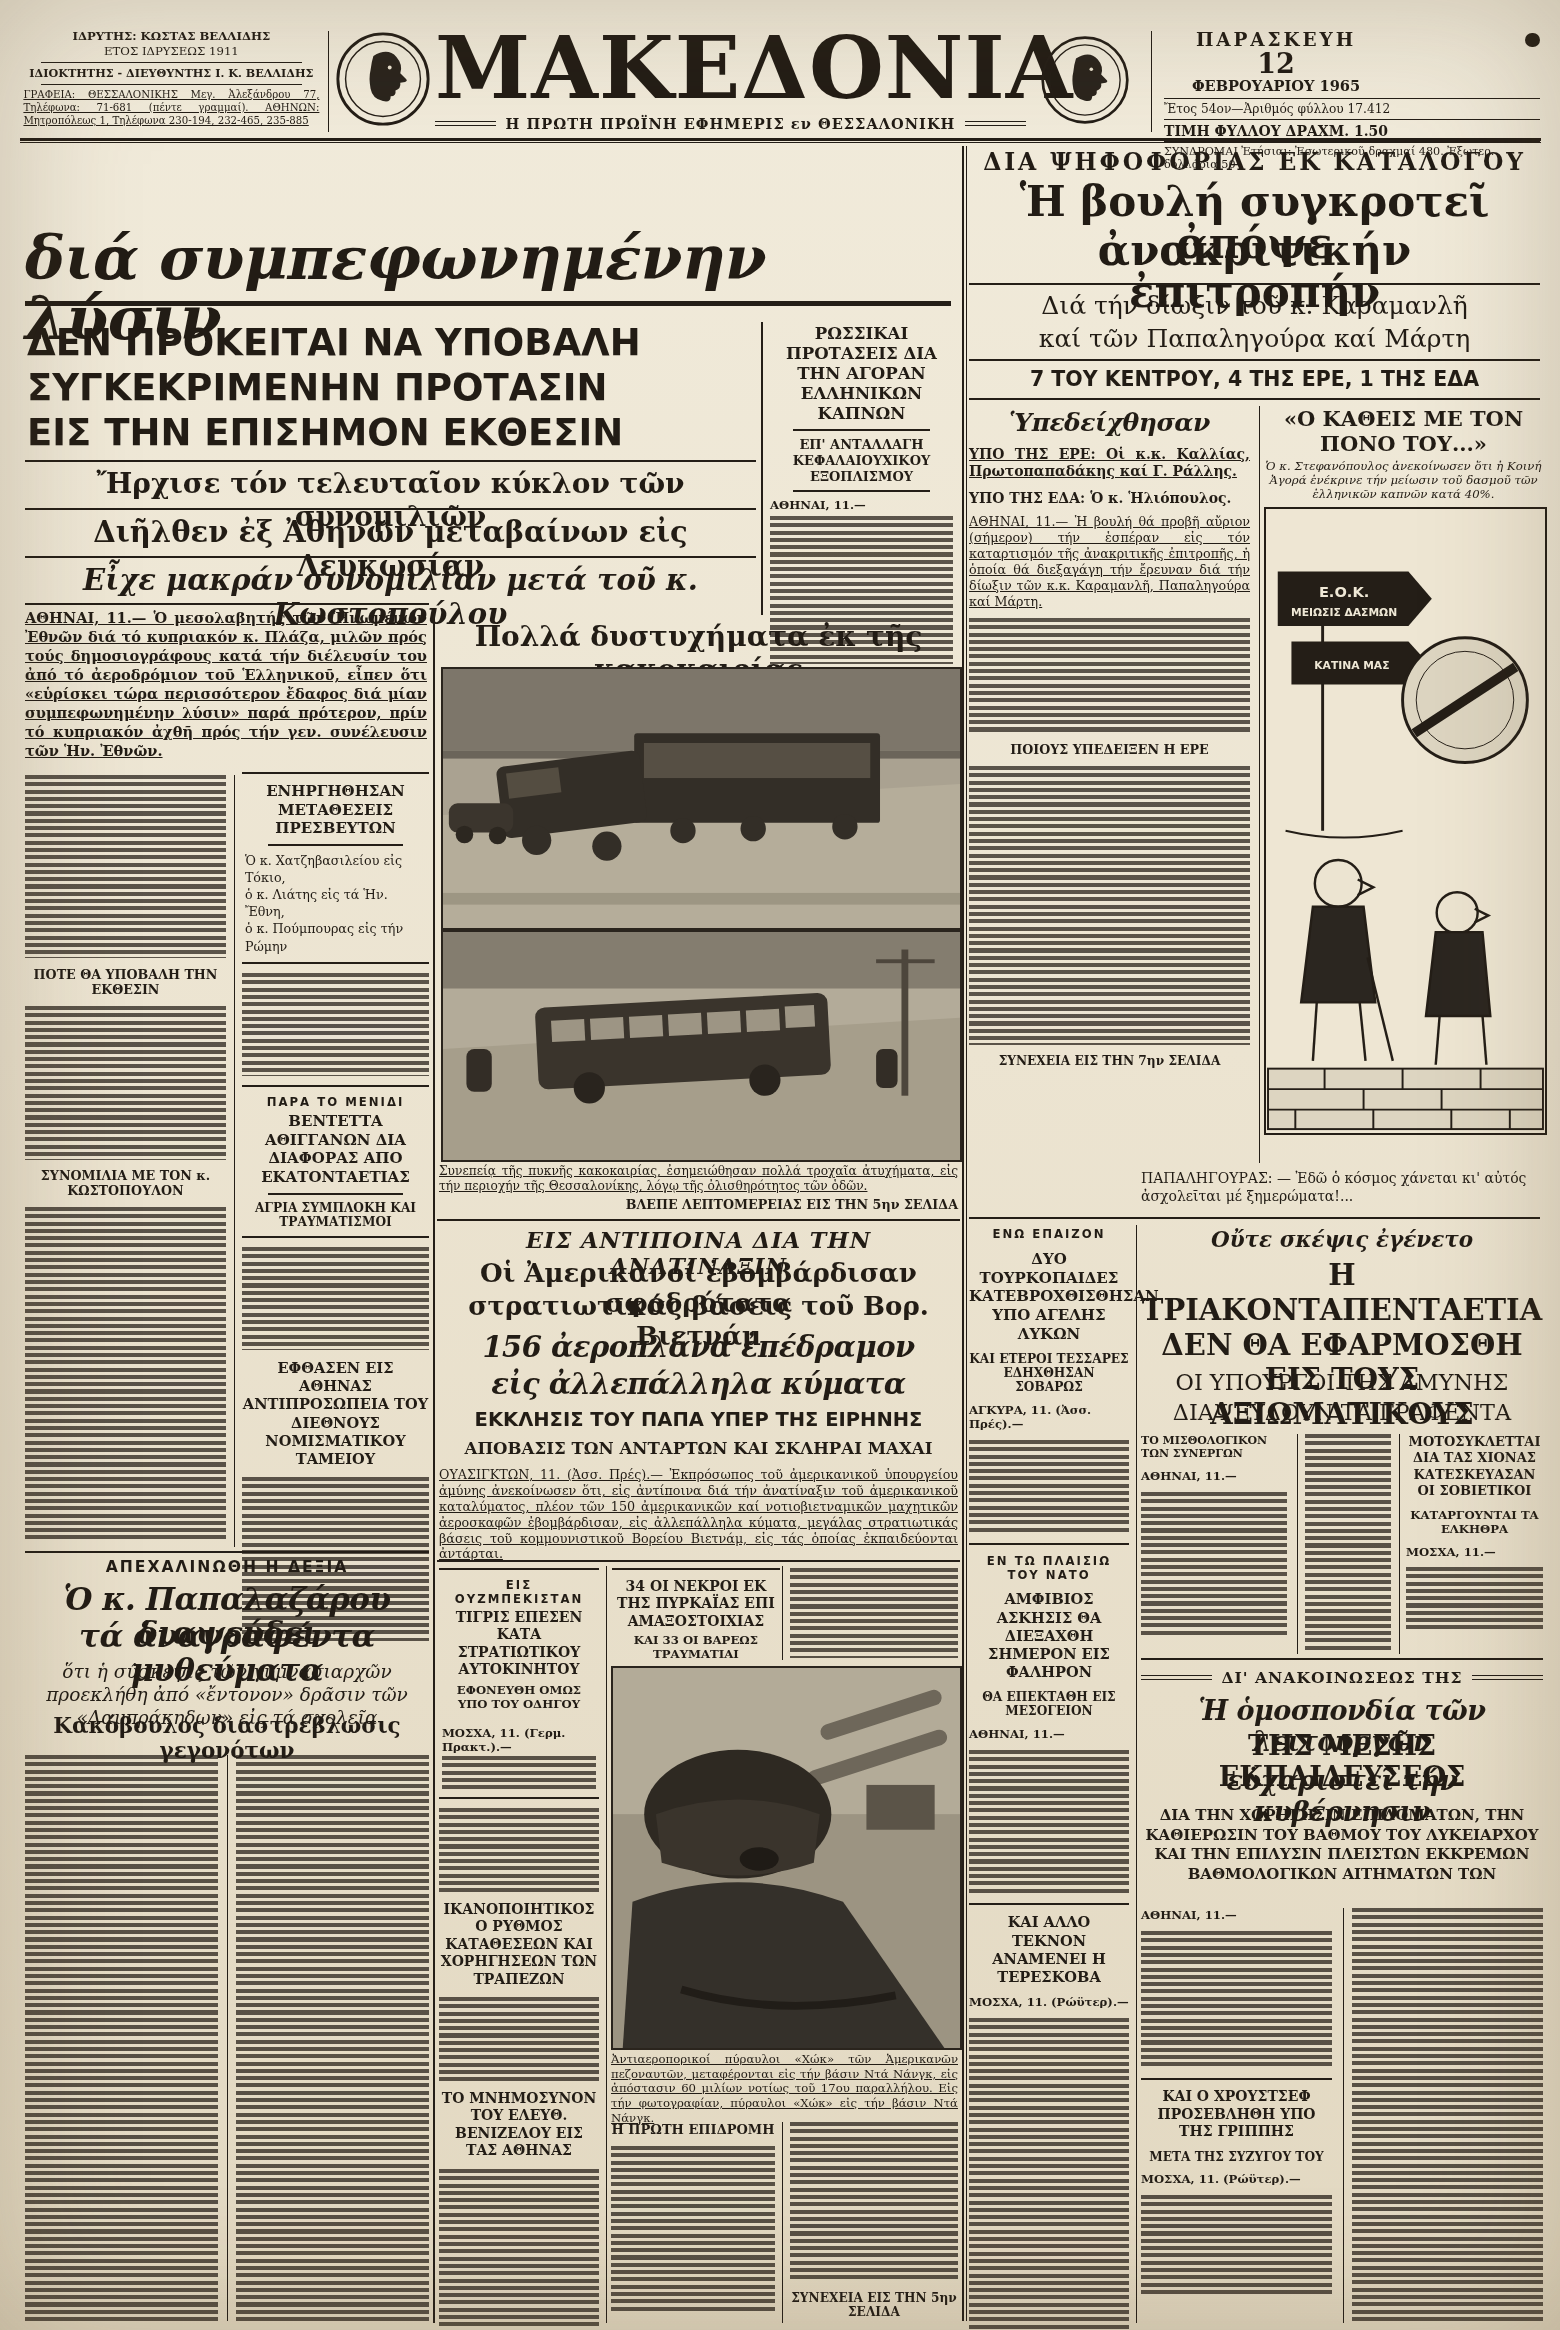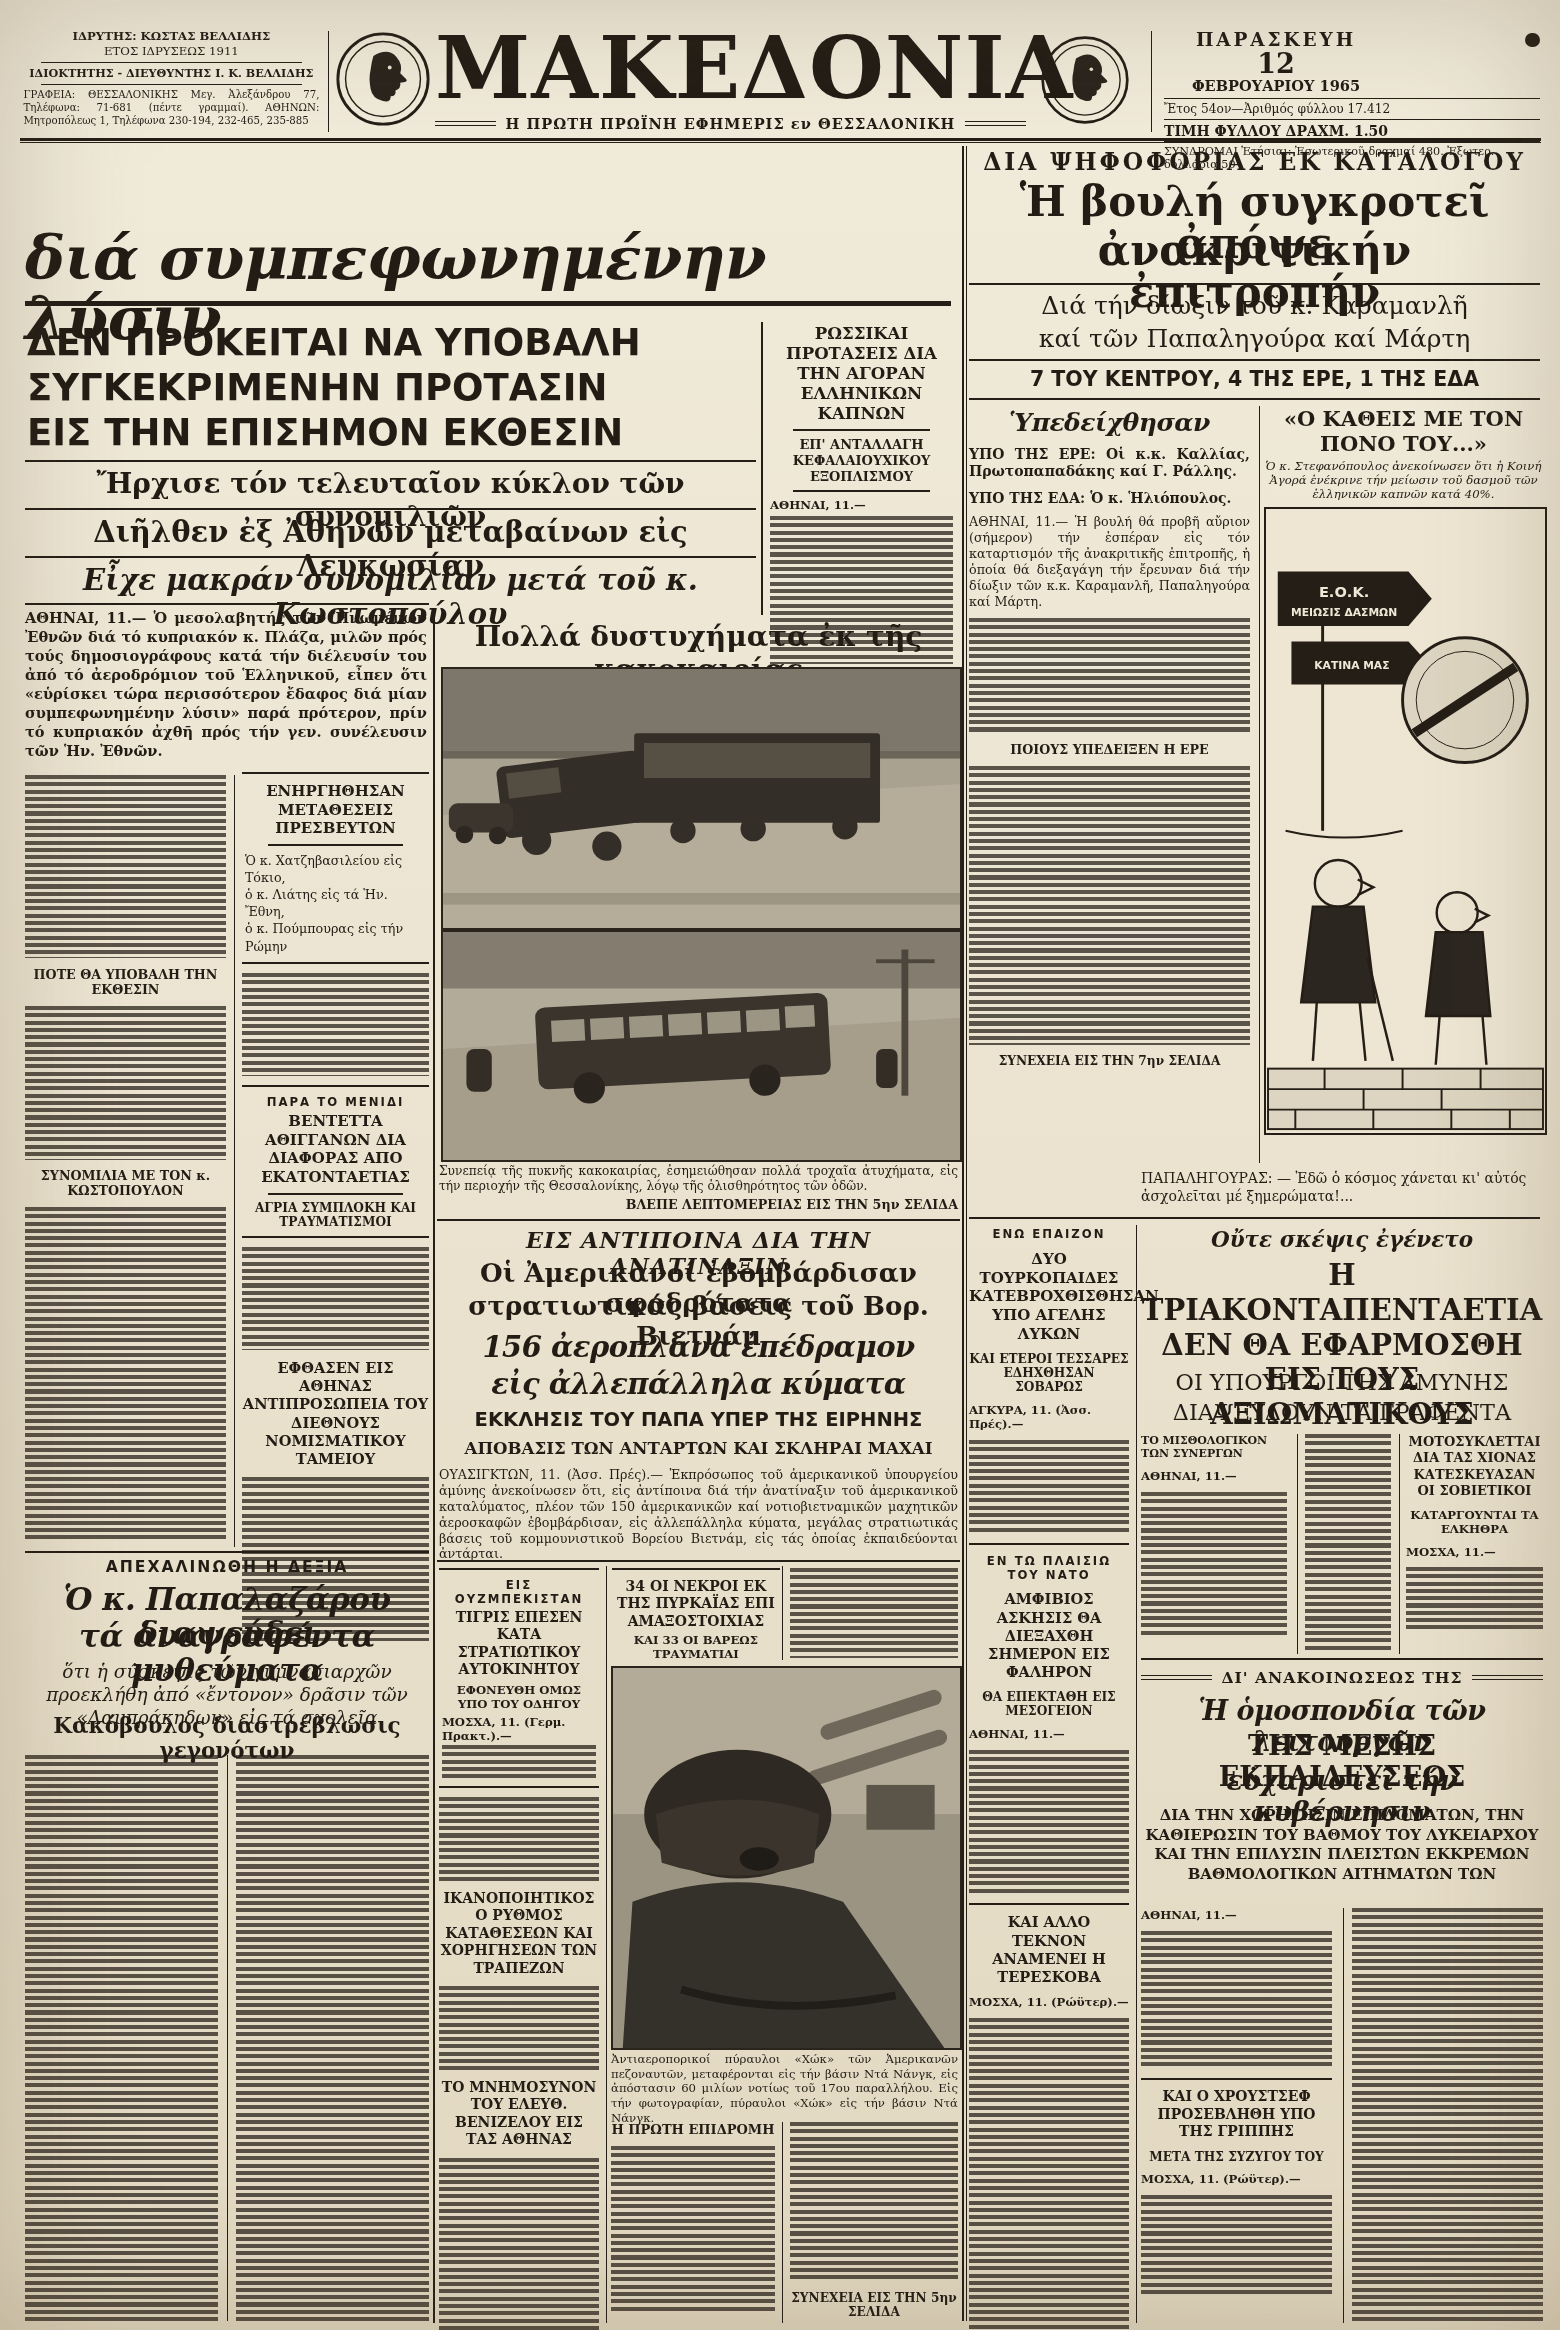--- a/index.html
+++ b/index.html
@@ -5,21 +5,21 @@
   html,body{margin:0;padding:0;background:#6b675f;}
   .page{position:relative;width:1560px;height:2331px;margin:0 auto;
     background:linear-gradient(180deg,#f1ebdb 0%,#ece4d1 45%,#e2d8c1 100%);
     color:#221c15;font-family:"DejaVu Serif","Liberation Serif",serif;overflow:hidden;}
   .page::after{content:"";position:absolute;inset:0;pointer-events:none;
     box-shadow:inset 0 0 137px rgba(92,72,40,.28);}
   .t{position:absolute;}
   .b{font-weight:bold;}
   .i{font-style:italic;}
   .c{text-align:center;}
-  .j{text-align:justify;}
+  .j{text-align:justify;text-decoration:underline;}
   .sans{font-family:"DejaVu Sans","Liberation Sans",sans-serif;}
   .sc{font-style:italic;font-weight:bold;letter-spacing:-0.5px;}
   .kick{font-weight:bold;text-align:center;letter-spacing:2px;font-family:"DejaVu Sans","Liberation Sans",sans-serif;}
   .dl{font-weight:bold;font-size:11.7px;}
   .hr{position:absolute;background:#241e17;height:2px;}
   .vr{position:absolute;background:#241e17;width:2px;}
   .sim-sm{background-image:repeating-linear-gradient(180deg,rgba(34,27,20,.72) 0 4px,rgba(34,27,20,0) 4px 7.3px);}
   .col{position:absolute;display:flex;flex-direction:column;}
   .col>*+*{margin-top:8.8px;}
   .inset{border-top:2.9px solid #241e17;border-bottom:2.9px solid #241e17;padding:7.8px 2.9px;}
@@ -234,21 +234,21 @@
   <div class="hr" style="left:437px;top:1560px;width:523px"></div>
   <div class="vr" style="left:606px;top:1566px;height:757px;width:1px"></div>
   <div class="vr" style="left:782px;top:1566px;height:94px;width:1px"></div>
   <div class="vr" style="left:782px;top:2122px;height:201px;width:1px"></div>
 
   <div class="col" style="left:439px;top:1568px;width:160px">
     <div class="inset">
       <div class="kick" style="font-size:11.7px">ΕΙΣ ΟΥΖΜΠΕΚΙΣΤΑΝ</div>
       <div class="b c" style="font-size:14px;line-height:1.25;margin-top:2.9px">ΤΙΓΡΙΣ ΕΠΕΣΕΝ ΚΑΤΑ ΣΤΡΑΤΙΩΤΙΚΟΥ ΑΥΤΟΚΙΝΗΤΟΥ</div>
       <div class="b c" style="font-size:11.7px;margin-top:3.9px">ΕΦΟΝΕΥΘΗ ΟΜΩΣ ΥΠΟ ΤΟΥ ΟΔΗΓΟΥ</div>
-      <div class="dl" style="margin-top:4px">ΜΟΣΧΑ, 11. (Γερμ. Πρακτ.).—</div>
+      <div class="dl" style="margin-top:15px">ΜΟΣΧΑ, 11. (Γερμ. Πρακτ.).—</div>
       <div class="sim-sm" style="height:33px;margin-top:2.9px"></div>
     </div>
     <div class="sim-sm" style="height:84px"></div>
     <div class="b c" style="font-size:14px;line-height:1.25">ΙΚΑΝΟΠΟΙΗΤΙΚΟΣ Ο ΡΥΘΜΟΣ ΚΑΤΑΘΕΣΕΩΝ ΚΑΙ ΧΟΡΗΓΗΣΕΩΝ ΤΩΝ ΤΡΑΠΕΖΩΝ</div>
     <div class="sim-sm" style="height:84px"></div>
     <div class="b c" style="font-size:14px;line-height:1.25">ΤΟ ΜΝΗΜΟΣΥΝΟΝ ΤΟΥ ΕΛΕΥΘ. ΒΕΝΙΖΕΛΟΥ ΕΙΣ ΤΑΣ ΑΘΗΝΑΣ</div>
     <div class="sim-sm" style="height:205px"></div>
   </div>
 
   <div class="t inset" style="left:612px;top:1568px;width:162px">

